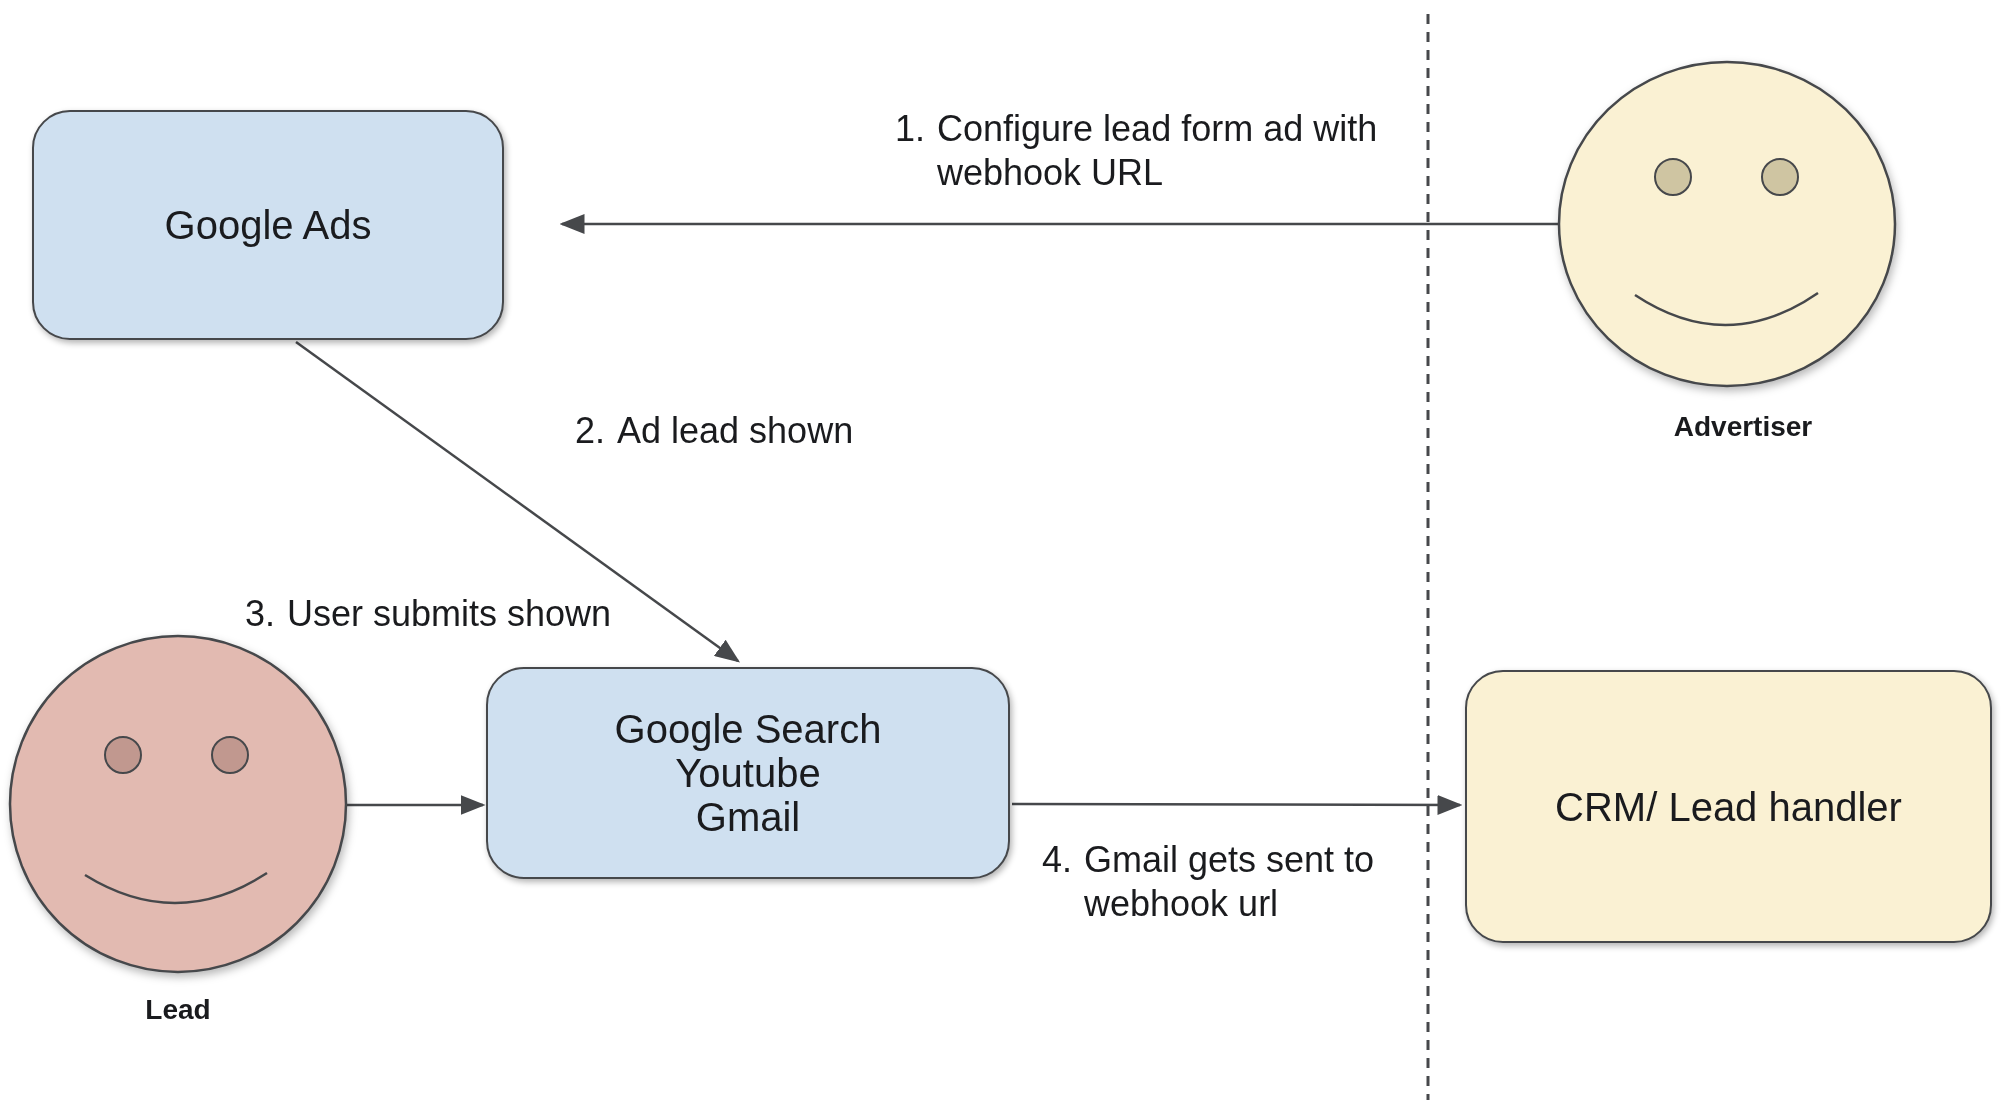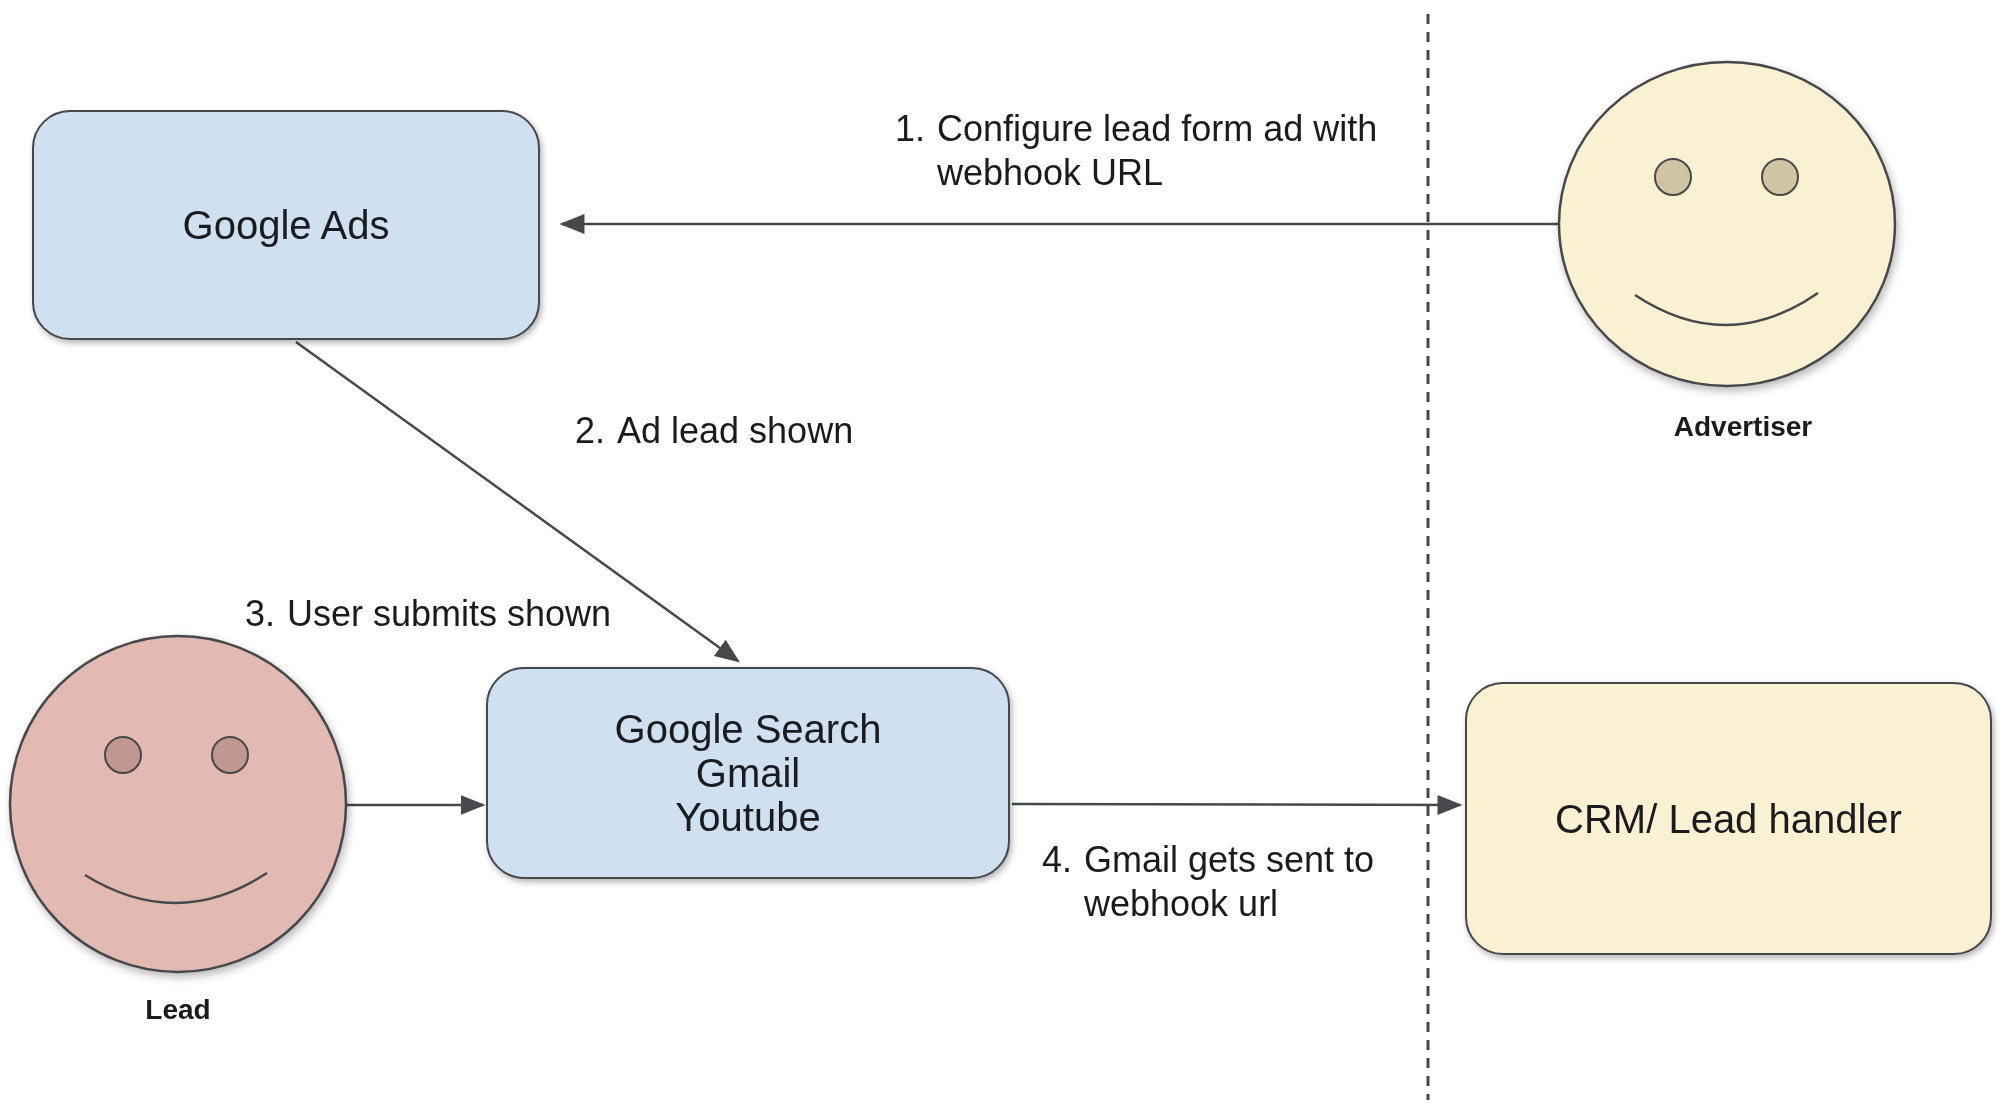--- a/index.html
+++ b/index.html
@@ -81,33 +81,33 @@
     </g>
 
     <g class="face-shadow">
       <circle cx="178" cy="804" r="168" style="fill:var(--user_face);stroke:var(--stroke)" stroke-width="2.5"></circle>
       <circle cx="123" cy="755" r="18" style="fill:var(--user_eye);stroke:var(--stroke)" stroke-width="2"></circle>
       <circle cx="230" cy="755" r="18" style="fill:var(--user_eye);stroke:var(--stroke)" stroke-width="2"></circle>
       <path d="M85,875 Q177,932 267,873" style="stroke:var(--stroke)" stroke-width="2.5" fill="none"></path>
     </g>
   </svg>
 
-  <div class="node" style="left:32px;top:110px;width:508px;height:230px;">
+  <div class="node" style="left:32px;top:110px;width:472px;height:230px;">
     <div>Google Ads</div>
   </div>
 
   <div class="node" style="left:486px;top:667px;width:524px;height:212px;">
     <div class="multiline">
       <span>Google Search</span>
+      <span>Youtube</span>
       <span>Gmail</span>
-      <span>Youtube</span>
     </div>
   </div>
 
-  <div class="node cream" style="left:1465px;top:670px;width:527px;height:273px;margin-top:12px;">
+  <div class="node cream" style="left:1465px;top:670px;width:527px;height:273px;">
     <div>CRM/ Lead handler</div>
   </div>
 
   <div class="actor-label" style="left:1543px;top:404px;width:400px;">Advertiser</div>
   <div class="actor-label" style="left:28px;top:987px;width:300px;">Lead</div>
 
   <div class="step" style="left:895px;top:107px;">
     <span class="num">1.</span>
     <span class="lines">
       <span>Configure lead form ad with</span>

